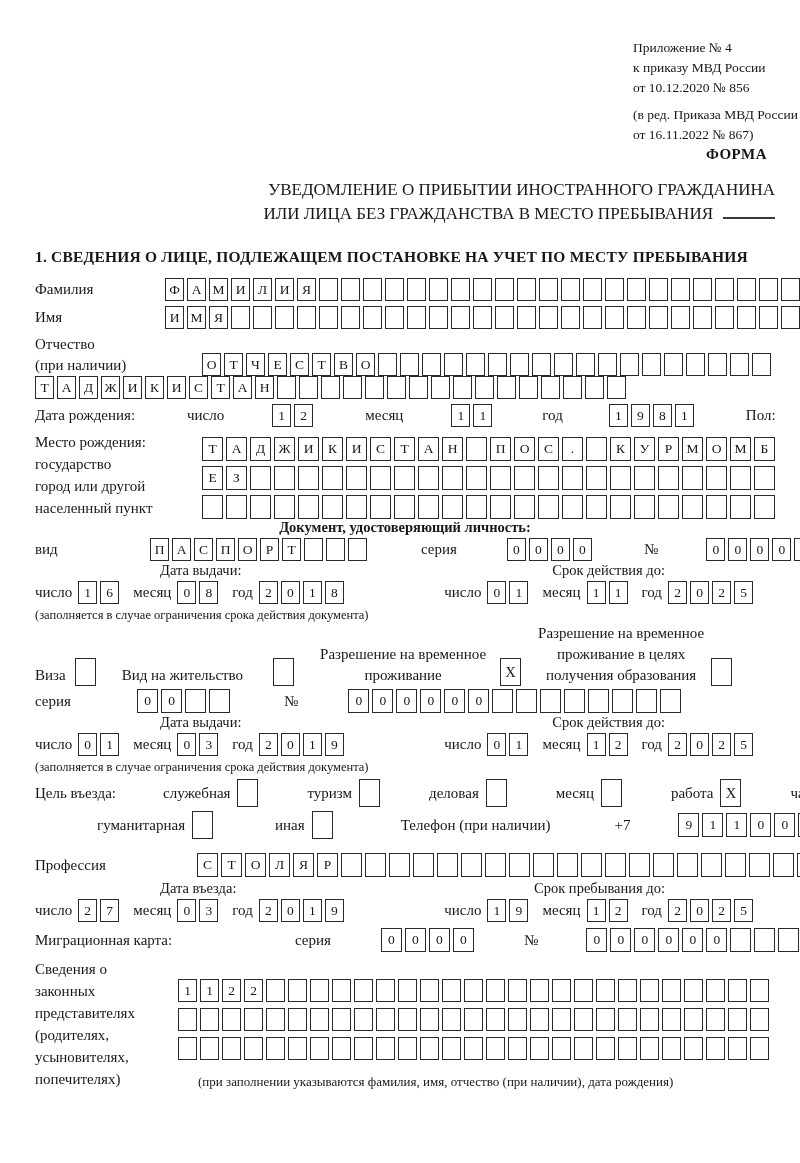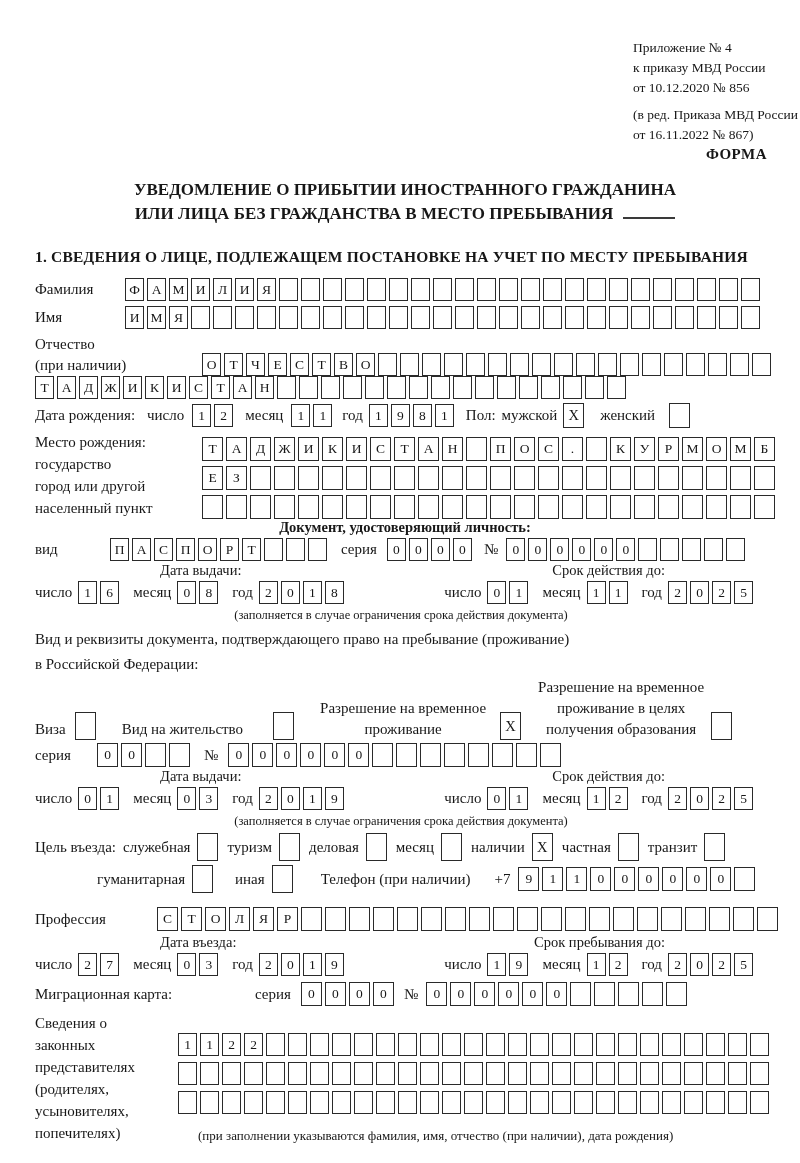--- a/index.html
+++ b/index.html
@@ -5,42 +5,42 @@
   *{box-sizing:border-box;margin:0;padding:0;}
   html,body{background:#ffffff;}
   .page{
     width:800px;height:1163px;background:#fff;position:relative;overflow:hidden;
     font-family:"Liberation Serif","DejaVu Serif",serif;color:#171717;
     padding:36px 25px 0 35px;font-size:15px;
   }
   .appendix{position:absolute;left:633px;top:38px;font-size:13.5px;line-height:20px;}
   .appendix .rev{margin-top:7px;}
   .form-label{position:absolute;top:146px;right:33px;font-weight:bold;font-size:15px;letter-spacing:.5px;}
-  .title{margin-top:142px;text-align:center;font-weight:bold;font-size:17px;line-height:24px;}
+  .title{margin-top:142px;text-align:right;font-weight:normal;font-size:17px;line-height:24px;}
   .underline{display:inline-block;width:52px;border-bottom:2.5px solid #3a3a3a;height:12px;margin-left:10px;}
   .sec1{margin-top:22px;font-weight:bold;font-size:15.5px;letter-spacing:.2px;}
   .frow{display:flex;align-items:flex-end;}
-  .ac{align-items:center;}
+  .ac{align-items:center;gap:40px;}
   .lbl{font-size:15px;line-height:21px;flex:none;}
   .w90{width:90px;} .w143{width:143px;} .w167{width:167px;} .w75{width:75px;} .w122{width:122px;}
   .cells{display:flex;gap:3px;flex:none;}
   .cell{flex:none;width:19px;height:23px;border:1.5px solid #2a2a2a;display:flex;align-items:center;justify-content:center;font-size:13.5px;background:#fff;}
   .wide .cell{width:21px;height:24px;}
   .cbx{flex:none;width:21px;height:28px;border:1.5px solid #2a2a2a;display:flex;align-items:center;justify-content:center;font-size:14.5px;background:#fff;}
   .cbx.sm{height:25px;}
   .col{display:flex;flex-direction:column;gap:5px;}
   .center-b{text-align:center;font-weight:bold;font-size:14.5px;}
   .dheads{display:flex;font-size:14.5px;margin-top:1px;}
   .dheads .h1{margin-left:125px;}
   .dheads .h2{margin-left:auto;margin-right:110px;}
   .drow{display:flex;align-items:center;margin-top:2px;}
   .dgroup{display:flex;align-items:center;gap:6px;}
   .dgroup .ml{margin-left:8px;}
   .dgroup.right{margin-left:auto;margin-right:22px;}
-  .note{font-size:12.5px;text-align:center;padding-right:8px;margin-top:3px;line-height:16px;}
+  .note{font-size:12.5px;text-align:left;padding-right:8px;margin-top:3px;line-height:16px;}
   .intro{margin-top:4px;line-height:25px;}
   .optc{text-align:center;line-height:21px;}
   .prp{display:flex;align-items:center;gap:7px;}
   .note2{font-size:13px;margin-top:8px;padding-left:20px;}
 </style>
 </head>
 <body>
 
 <div class="page">
 
@@ -389,24 +389,20 @@
       <div class="cells">
           <div class="cell">2</div>
           <div class="cell">0</div>
           <div class="cell">2</div>
           <div class="cell">5</div>
         </div>
     </div>
   </div>
   <div class="note">(заполняется в случае ограничения срока действия документа)</div>
 
-  <div class="intro">
-    <div>Вид и реквизиты документа, подтверждающего право на пребывание (проживание)</div>
-    <div>в Российской Федерации:</div>
-  </div>
   <div class="frow">
     <span class="lbl">Виза</span>
     <div class="cbx" style="margin-left:9px"></div>
     <span class="lbl" style="margin-left:26px">Вид на жительство</span>
     <div class="cbx" style="margin-left:30px"></div>
     <div class="lbl optc" style="width:178px;margin-left:20px">Разрешение на временное проживание</div>
     <div class="cbx" style="margin-left:8px">X</div>
     <div class="lbl optc" style="width:168px;margin-left:16px">Разрешение на временное проживание в целях получения образования</div>
     <div class="cbx" style="margin-left:6px"></div>
   </div>
@@ -496,21 +492,21 @@
     </div>
     <div class="prp" style="margin-left:9px">
       <span class="lbl">деловая</span>
       <div class="cbx"></div>
     </div>
     <div class="prp" style="margin-left:9px">
       <span class="lbl">месяц</span>
       <div class="cbx"></div>
     </div>
     <div class="prp" style="margin-left:9px">
-      <span class="lbl">наличии</span>
+      <span class="lbl">работа</span>
       <div class="cbx">X</div>
     </div>
     <div class="prp" style="margin-left:9px">
       <span class="lbl">частная</span>
       <div class="cbx"></div>
     </div>
     <div class="prp" style="margin-left:9px">
       <span class="lbl">транзит</span>
       <div class="cbx"></div>
     </div>

